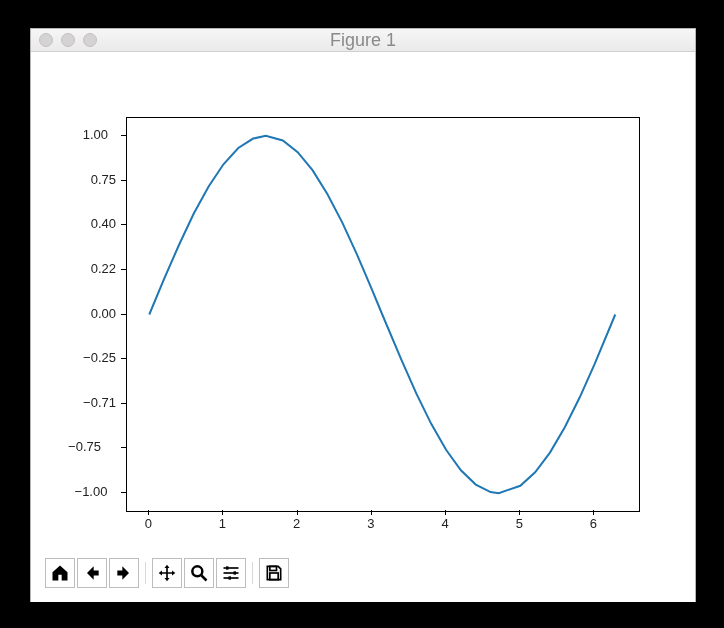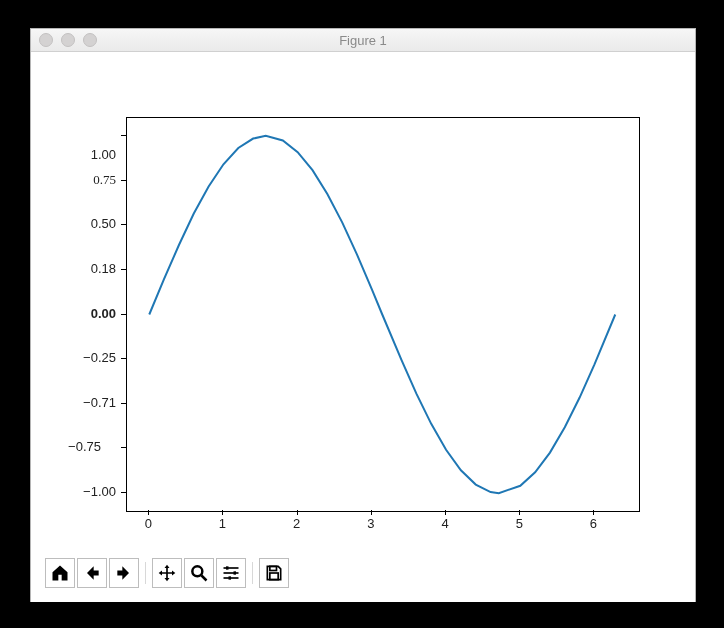--- a/index.html
+++ b/index.html
@@ -39,21 +39,21 @@
   .traffic-lights .dot {
     width: 12px;
     height: 12px;
     border-radius: 50%;
     background: #d4d2d2;
     border: 0.5px solid #c3c1c1;
   }
   .title {
     flex: 1;
     text-align: center;
-    font-size: 13px;
+    font-size: 18px;
     color: #8a8a8a;
   }
   .content {
     position: relative;
     width: 100%;
     height: calc(100% - 22px);
     background: #fff;
   }
   .plot-area {
     position: absolute;
@@ -190,37 +190,37 @@
       <div class="tool-sep"></div>
       <div class="tool-btn" title="Save">
         <svg viewBox="0 0 24 24">
           <path d="M4 4 L17 4 L20 7 L20 20 L4 20 Z" fill="none" stroke="#000" stroke-width="2"></path>
           <rect x="7" y="4" width="8" height="5" fill="none" stroke="#000" stroke-width="2"></rect>
           <rect x="7" y="12" width="10" height="8" fill="none" stroke="#000" stroke-width="2"></rect>
         </svg>
       </div>
     </div>
   <div class="tick-mark-y" style="left: 90px; top: 440.136px;"></div>
-      <div class="tick-label-y" style="left: 35px; top: 432.136px;">−1.00</div>
+      <div class="tick-label-y" style="left: 35px; top: 432.136px; text-align: center;">−1.00</div>
       <div class="tick-mark-y" style="left: 90px; top: 395.477px;"></div>
       <div class="tick-label-y" style="left: 20px; top: 387.477px;">−0.75</div>
       <div class="tick-mark-y" style="left: 90px; top: 350.818px;"></div>
       <div class="tick-label-y" style="left: 35px; top: 342.818px;">−0.71</div>
       <div class="tick-mark-y" style="left: 90px; top: 306.159px;"></div>
       <div class="tick-label-y" style="left: 35px; top: 298.159px; text-align: right;">−0.25</div>
       <div class="tick-mark-y" style="left: 90px; top: 261.5px;"></div>
-      <div class="tick-label-y" style="left: 35px; top: 253.5px; font-weight: bold;">0.00</div>
+      <div class="tick-label-y" style="left: 35px; top: 253.5px;">0.00</div>
       <div class="tick-mark-y" style="left: 90px; top: 216.841px;"></div>
-      <div class="tick-label-y" style="left: 35px; top: 208.841px;">0.18</div>
+      <div class="tick-label-y" style="left: 35px; top: 208.841px;">0.22</div>
       <div class="tick-mark-y" style="left: 90px; top: 172.182px;"></div>
-      <div class="tick-label-y" style="left: 35px; top: 164.182px;">0.50</div>
+      <div class="tick-label-y" style="left: 35px; top: 164.182px;">0.40</div>
       <div class="tick-mark-y" style="left: 90px; top: 127.523px;"></div>
-      <div class="tick-label-y" style="left: 35px; top: 119.523px; font-family: Liberation Serif, serif;">0.75</div>
+      <div class="tick-label-y" style="left: 35px; top: 119.523px;">0.75</div>
       <div class="tick-mark-y" style="left: 90px; top: 82.8636px;"></div>
-      <div class="tick-label-y" style="left: 35px; top: 74.8636px; margin-top: 20px;">1.00</div>
+      <div class="tick-label-y" style="left: 27px; top: 74.8636px;">1.00</div>
       <div class="tick-mark-x" style="left: 117.261px; top: 458px;"></div>
       <div class="tick-label-x" style="left: 107.261px; top: 464px;">0</div>
       <div class="tick-mark-x" style="left: 191.464px; top: 458px;"></div>
       <div class="tick-label-x" style="left: 181.464px; top: 464px;">1</div>
       <div class="tick-mark-x" style="left: 265.667px; top: 458px;"></div>
       <div class="tick-label-x" style="left: 255.667px; top: 464px;">2</div>
       <div class="tick-mark-x" style="left: 339.87px; top: 458px;"></div>
       <div class="tick-label-x" style="left: 329.87px; top: 464px;">3</div>
       <div class="tick-mark-x" style="left: 414.072px; top: 458px;"></div>
       <div class="tick-label-x" style="left: 404.072px; top: 464px;">4</div>

